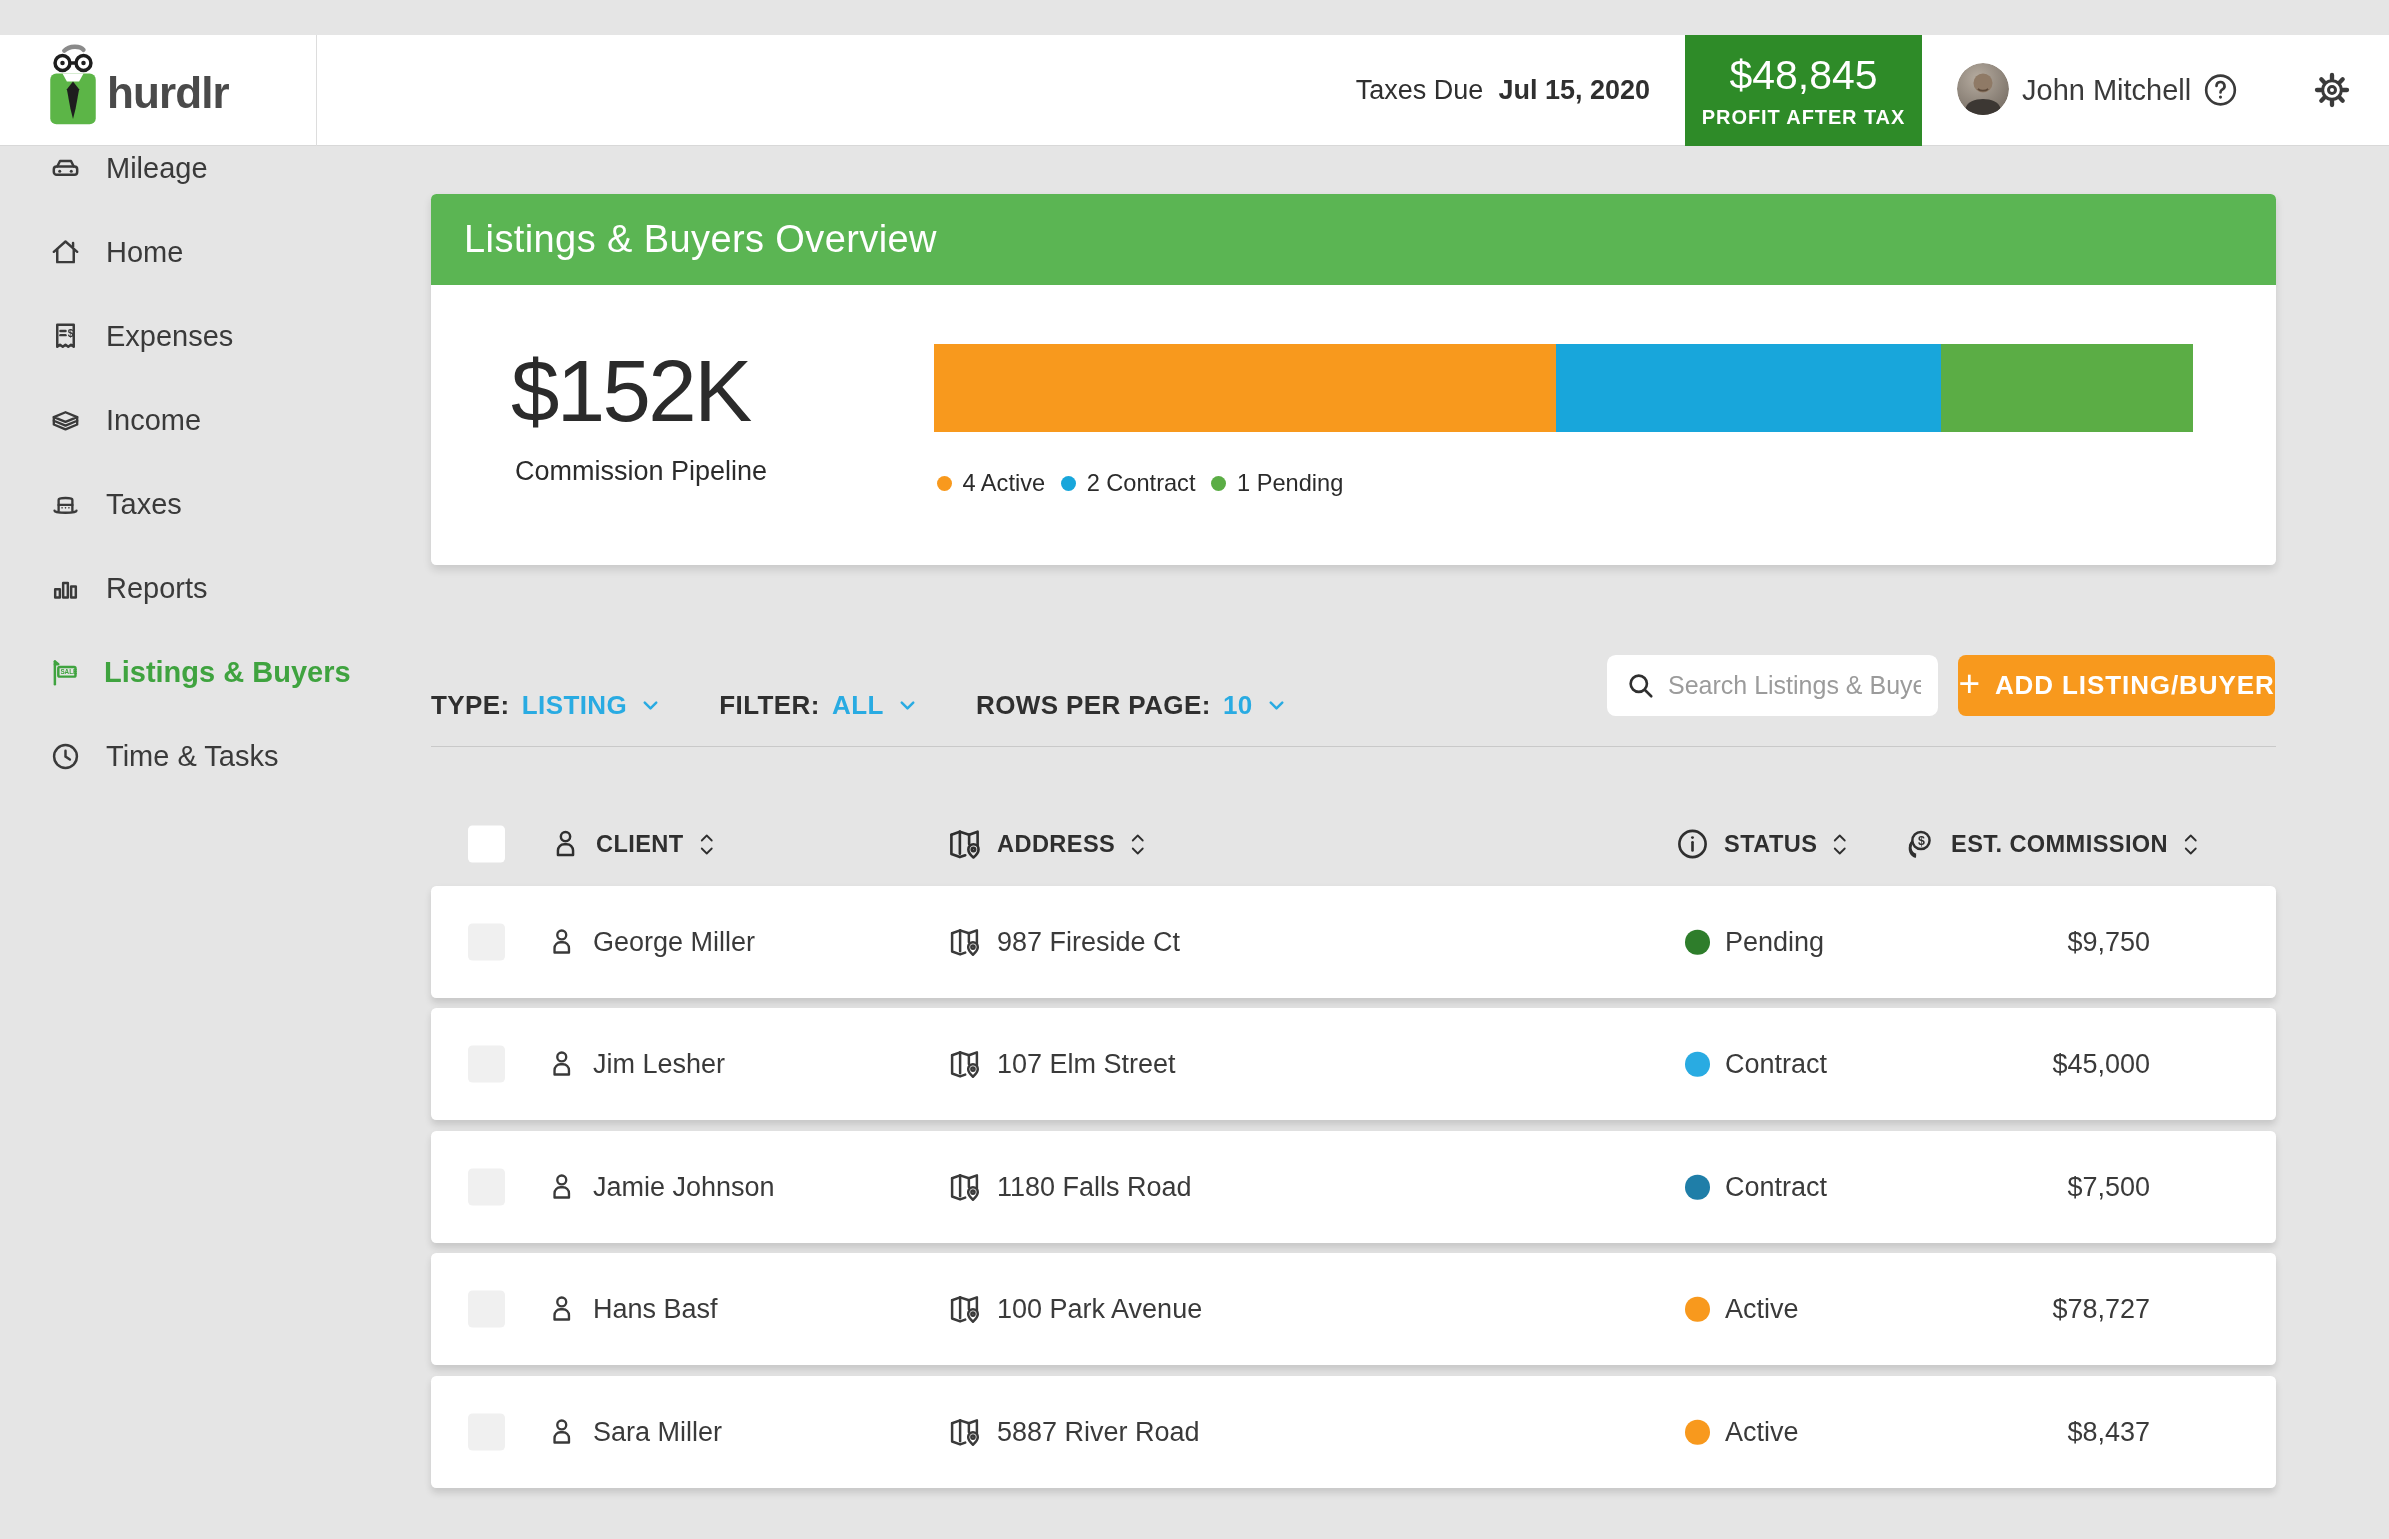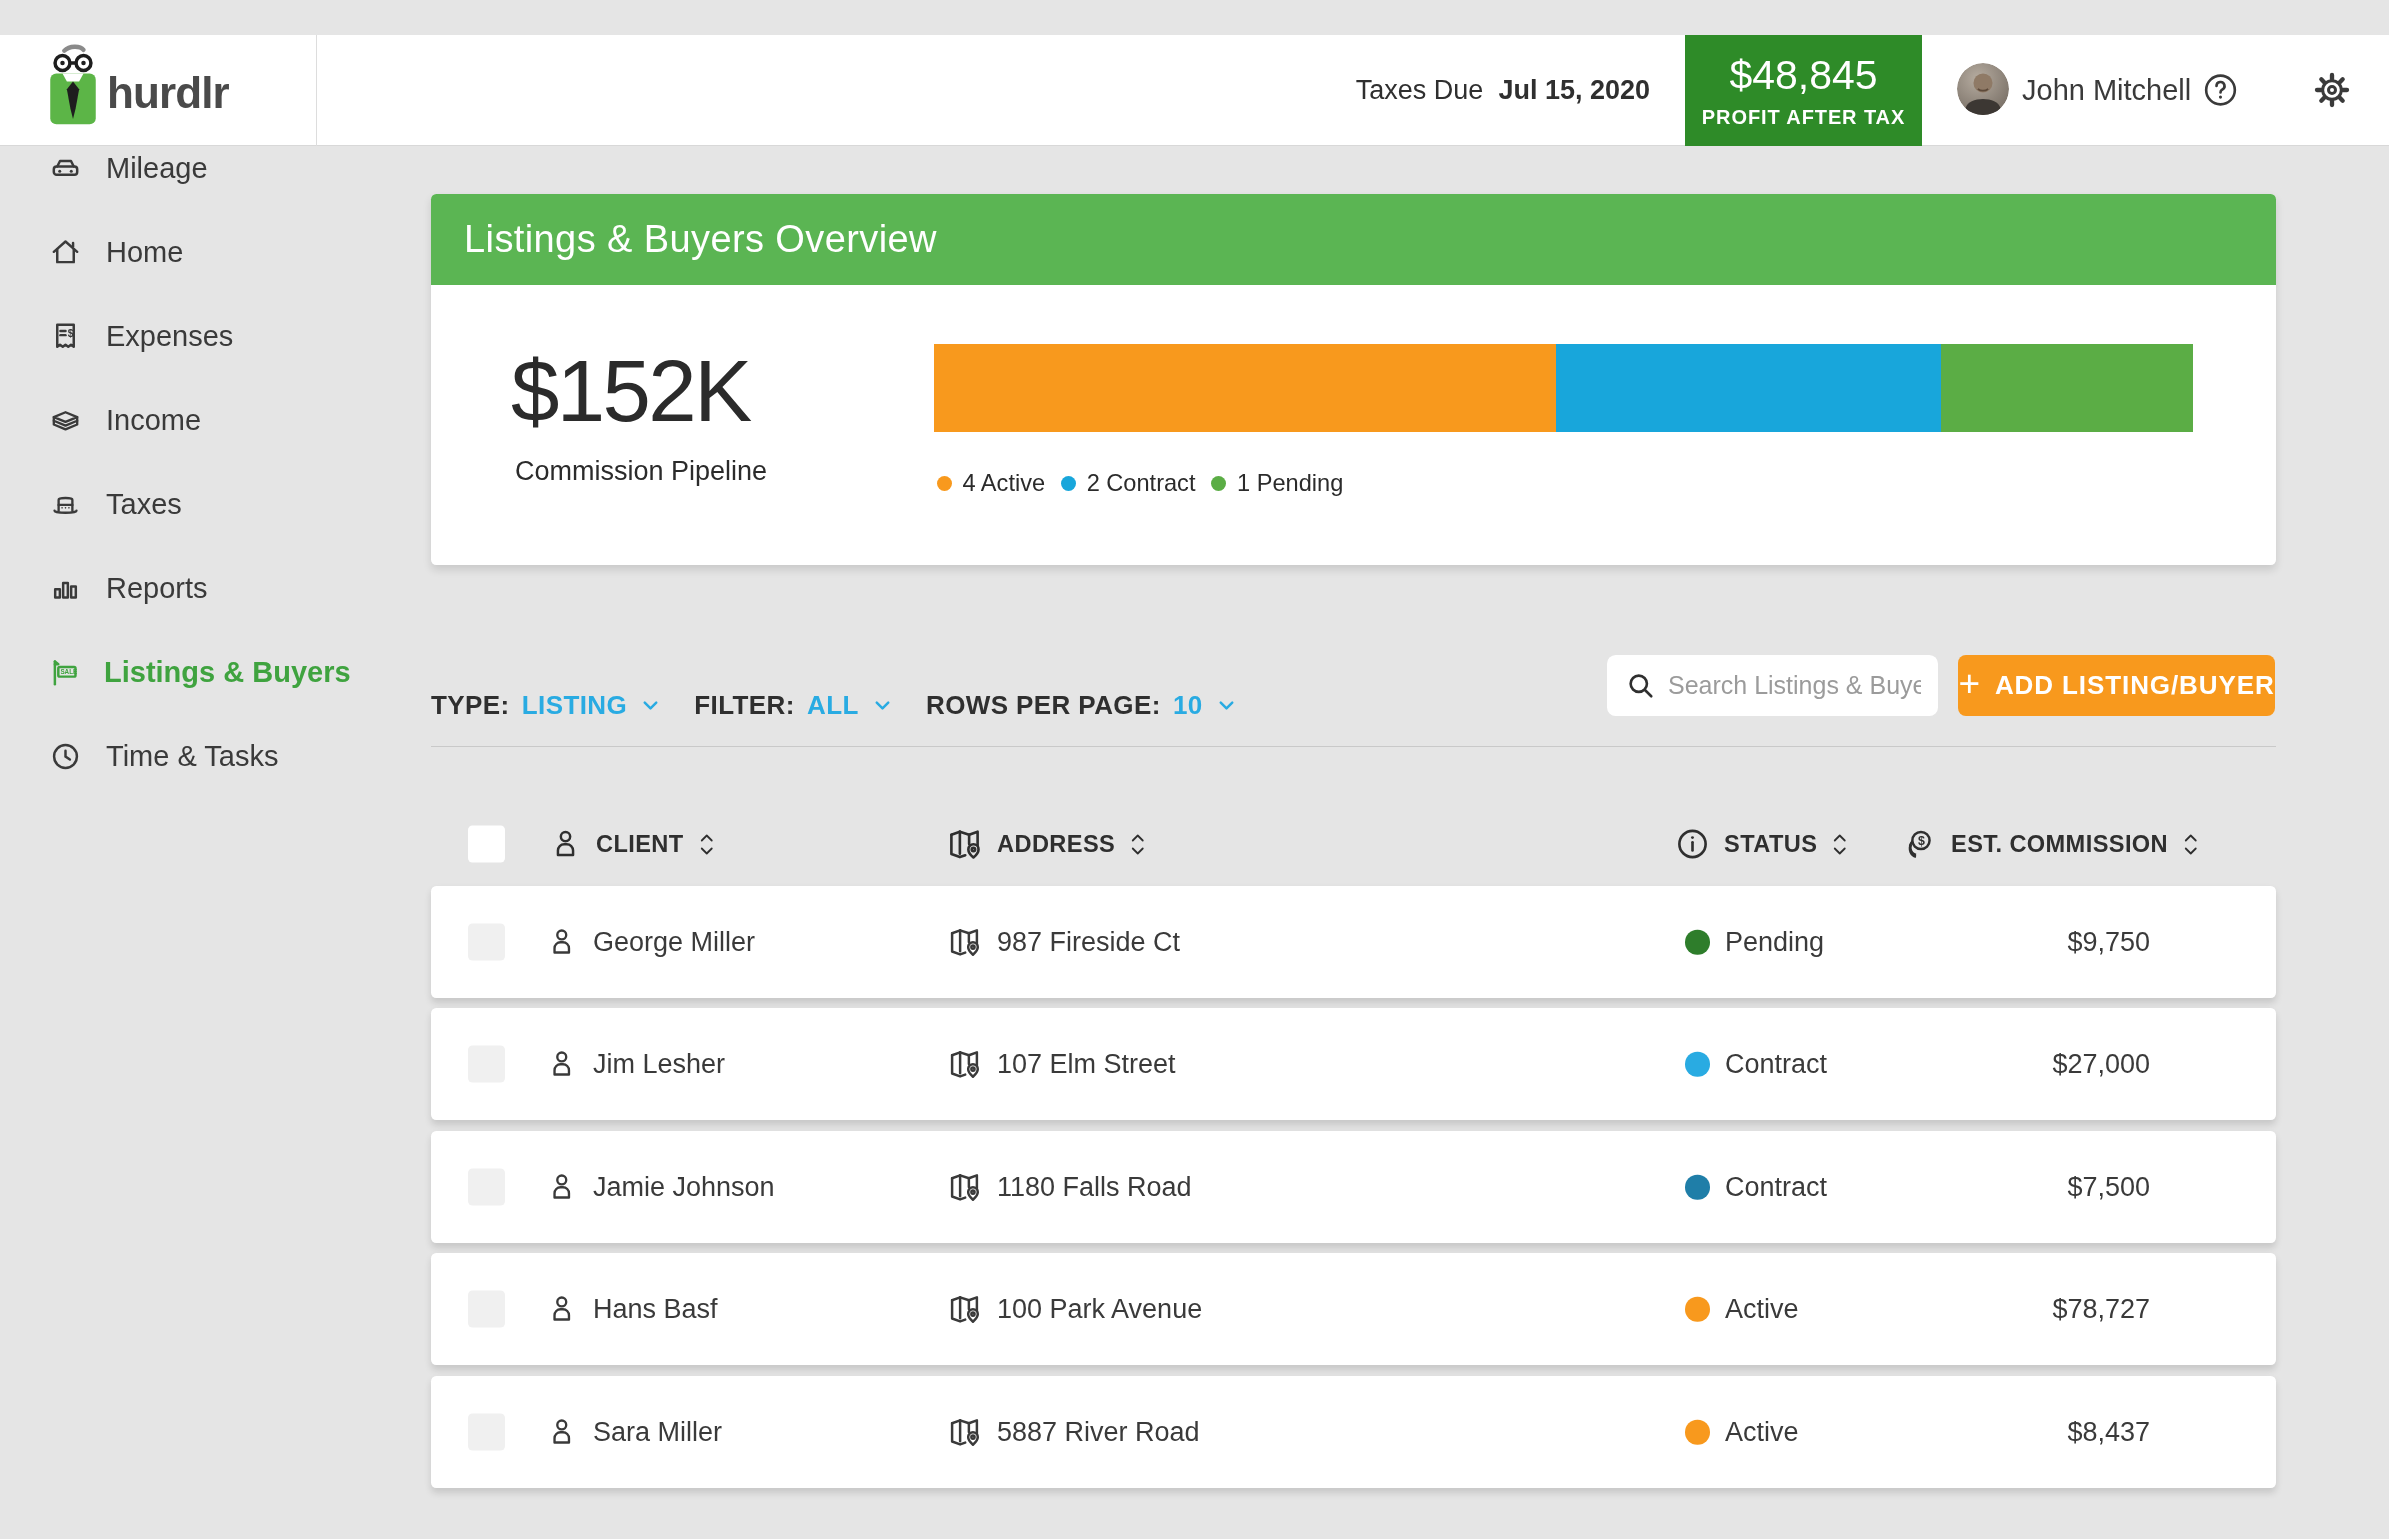--- a/index.html
+++ b/index.html
@@ -66,21 +66,21 @@
   }
   .pipeline-total { position:absolute; left:80px; top:147px; font-size:87px; font-weight:400; letter-spacing:-2.6px; color:#2B2B2B; font-stretch:condensed; }
   .pipeline-caption { position:absolute; left:84px; top:262px; font-size:27px; color:#2B2B2B; }
   .bar { position:absolute; left:503px; top:150px; width:1259px; height:88px; display:flex; overflow:hidden; }
   .bar-seg { height:100%; }
   .legend { position:absolute; left:506px; top:276px; display:flex; gap:16px; align-items:center; }
   .legend-item { display:flex; align-items:center; gap:10.5px; font-size:23.6px; color:#2B2B2B; }
   .legend-dot { width:15px; height:15px; border-radius:50%; }
 
   
-  .filters { position:absolute; left:431px; top:705px; transform:translateY(-50%); display:flex; align-items:center; gap:32px; }
+  .filters { position:absolute; left:431px; top:705px; transform:translateY(-50%); display:flex; align-items:center; gap:57px; }
   .filter-group { display:flex; align-items:center; gap:12.2px; cursor:pointer; }
   .f-label { font-size:26px; font-weight:700; letter-spacing:0.4px; color:#2F2F2F; font-stretch:condensed; }
   .f-value { font-size:26px; font-weight:700; letter-spacing:0.4px; color:#29ABE2; font-stretch:condensed; }
   .search-box {
     position:absolute; left:1607px; top:655px; width:331px; height:61px;
     background:#fff; border:none; border-radius:8.7px;
     font-size:25px; color:#3A3A3A; padding:0 17.5px 0 61px; outline:none;
     font-family:"Liberation Sans", sans-serif;
   }
   .search-box::placeholder { color:#9B9B9B; }
@@ -444,21 +444,21 @@
           <path d="M3.5 6 l5.5-2 6 2 5.5-2 v12.5 l-3 1.1"></path>
           <path d="M3.5 6 v12.5 l5.5 2 3.5-1.2"></path>
           <path d="M9 4 v14.3 M15 6 v6"></path>
           <path d="M17.8 12.2 a3.3 3.3 0 0 1 3.3 3.3 c0 2.5-3.3 5.2-3.3 5.2 s-3.3-2.7-3.3-5.2 a3.3 3.3 0 0 1 3.3-3.3 z" fill="#ffffff"></path>
           <circle cx="17.8" cy="15.5" r="1.1"></circle>
         </svg>
       </span>
     <span class="cell-text c-address">107 Elm Street</span>
     <span class="status-dot" style="background: rgb(41, 171, 226);"></span>
     <span class="cell-text c-status">Contract</span>
-    <span class="c-amount">$27,000</span>
+    <span class="c-amount">$45,000</span>
   </div>
 
   <div class="row-card" style="top:1131px">
     <div class="checkbox"></div>
     <span class="cell-icon c-person">
       <svg width="31.5" height="31.5" viewBox="0 0 24 24" fill="none" stroke="#3A3A3A" stroke-width="1.8" stroke-linejoin="round">
           <circle cx="12" cy="6.6" r="3.4"></circle>
           <path d="M6.5 20 v-3.2 c0-2.6 2-4.6 4.6-4.6 h1.8 c2.6 0 4.6 2 4.6 4.6 V20 z"></path>
         </svg>
       </span>

